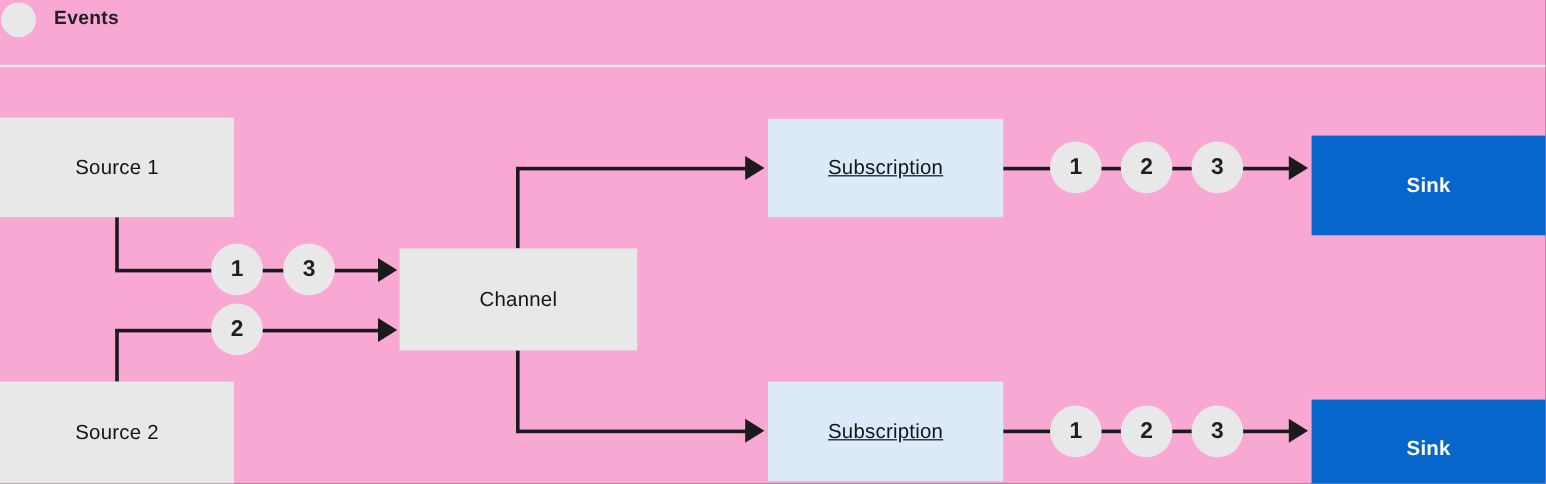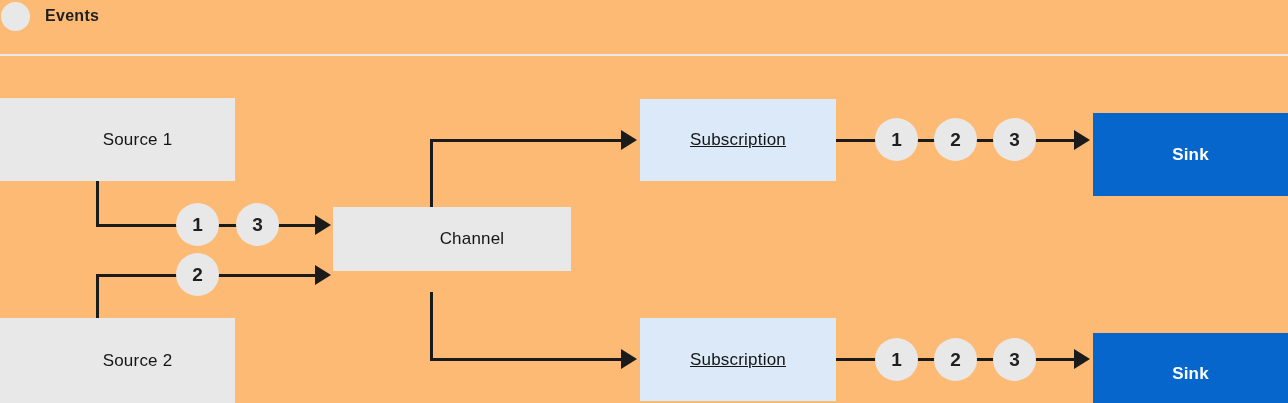--- a/index.html
+++ b/index.html
@@ -1,21 +1,21 @@
 <!DOCTYPE html>
 <html><head>
 <meta charset="utf-8">
 <style>
   html, body { margin: 0; padding: 0; }
   body { background: #000000; }
   .stage {
     position: relative;
     width: 1288px;
     height: 403px;
-    background: #fdba74;
+    background: #f9a8d4;
     overflow: hidden;
     font-family: "Liberation Sans", sans-serif;
   }
   .legend-dot {
     position: absolute;
     left: 1px; top: 2px;
     width: 29px; height: 29px;
     border-radius: 50%;
     background: #E8E8E8;
   }
@@ -35,21 +35,21 @@
   }
   .node {
     position: absolute;
     display: flex;
     align-items: center;
     justify-content: center;
     font-size: 17px;
     color: #151515;
     letter-spacing: 0.2px;
   }
-  .node.gray { background: #E8E8E8; padding-left: 40px; }
+  .node.gray { background: #E8E8E8; }
   .node.lightblue { background: #DBE9F8; text-decoration: underline; }
   .node.blue { background: #0666CC; color: #FFFFFF; font-weight: 600; margin-top: 15px; }
   .hline, .vline { position: absolute; background: #1B1B1B; }
   .arrow {
     position: absolute;
     width: 0; height: 0;
     border-top: 10px solid transparent;
     border-bottom: 10px solid transparent;
     border-left: 16px solid #1B1B1B;
   }
@@ -96,21 +96,21 @@
 
   <div class="hline" style="left:836px;top:358px;width:240px;height:3px;"></div>
   <div class="arrow" style="left:1074px;top:349px;"></div>
 
   <div class="node gray" style="left:0;top:98px;width:195px;height:83px;">
     <span>Source 1</span>
   </div>
   <div class="node gray" style="left:0;top:318px;width:195px;height:85px;align-items:center;">
     <span>Source 2</span>
   </div>
-  <div class="node gray" style="left:333px;top:207px;width:198px;height:64px;">
+  <div class="node gray" style="left:333px;top:207px;width:198px;height:85px;">
     <span>Channel</span>
   </div>
   <div class="node lightblue" style="left:640px;top:99px;width:196px;height:82px;">
     <span>Subscription</span>
   </div>
   <div class="node lightblue" style="left:640px;top:318px;width:196px;height:83px;">
     <span>Subscription</span>
   </div>
   <div class="node blue" style="left:1093px;top:98px;width:195px;height:83px;">
     <span>Sink</span>

